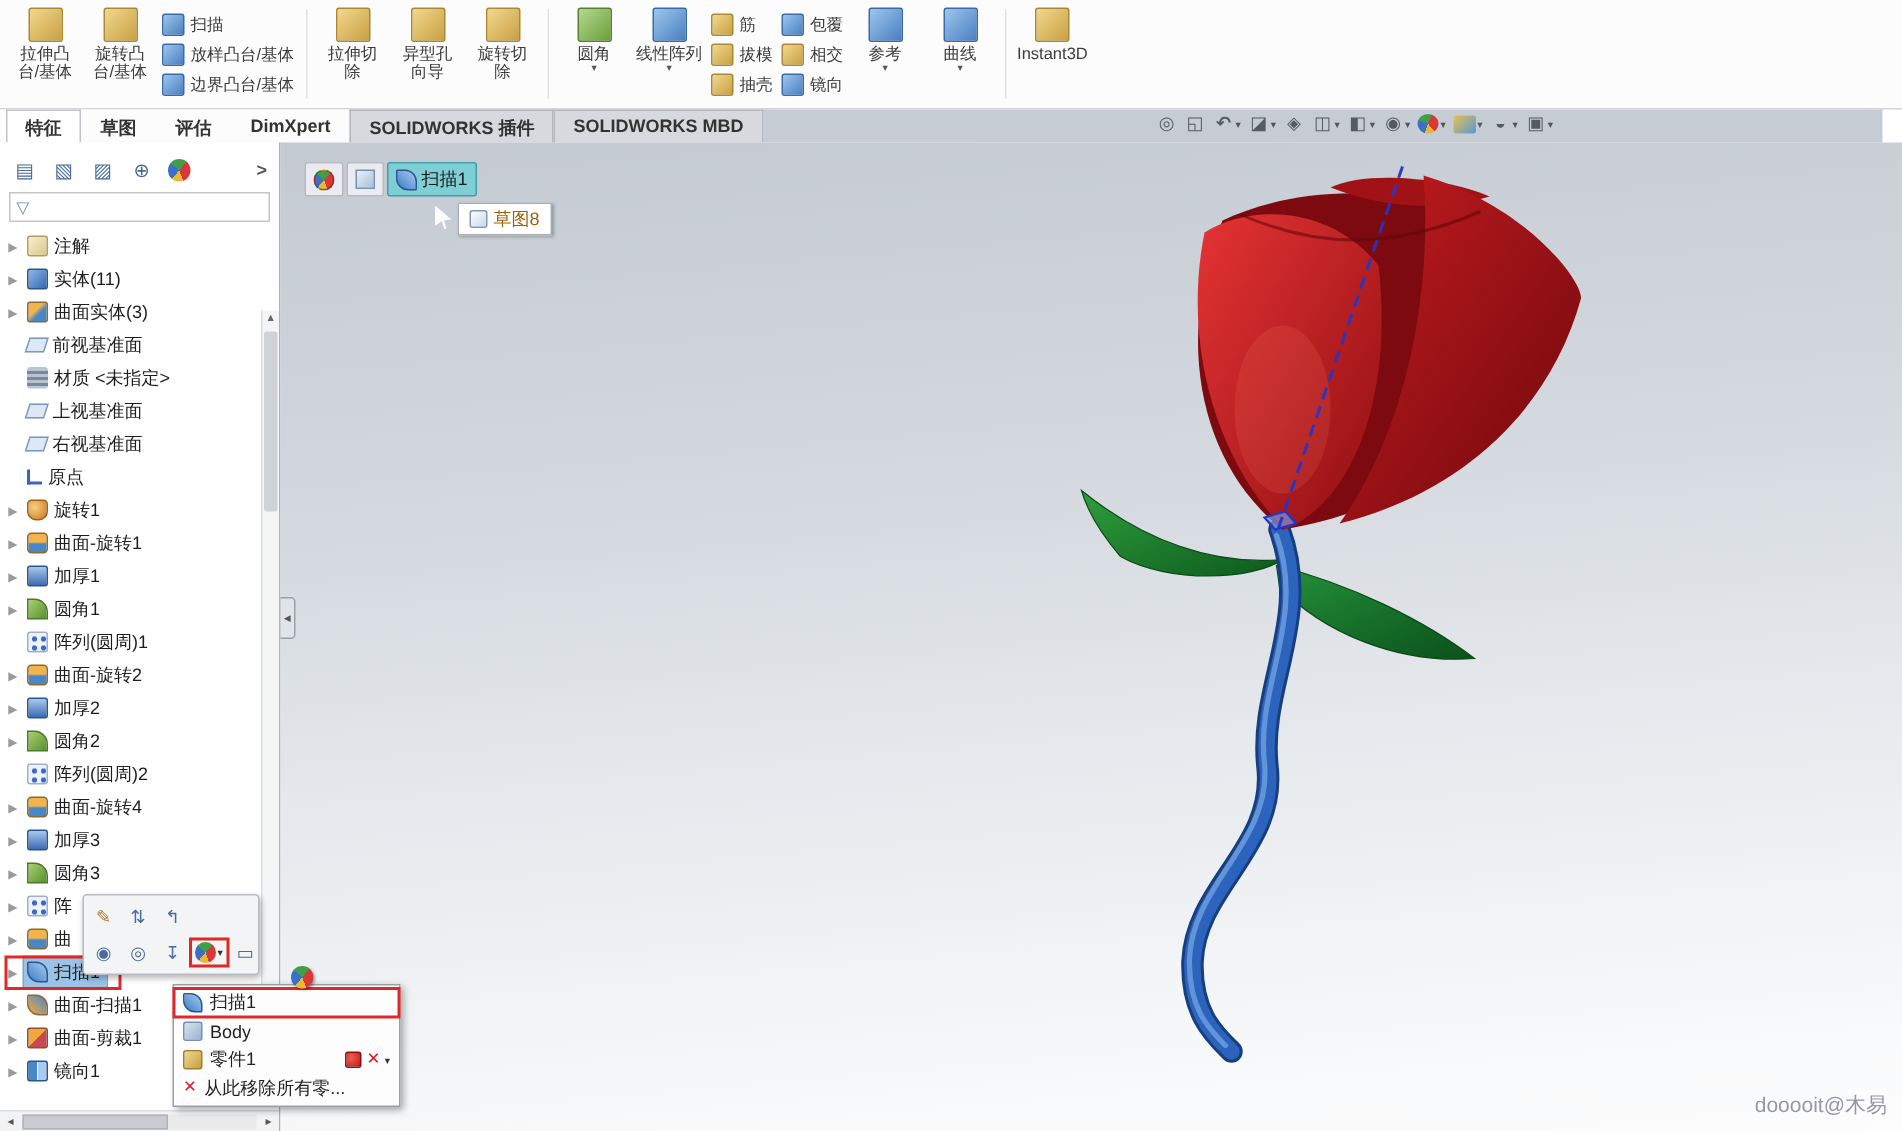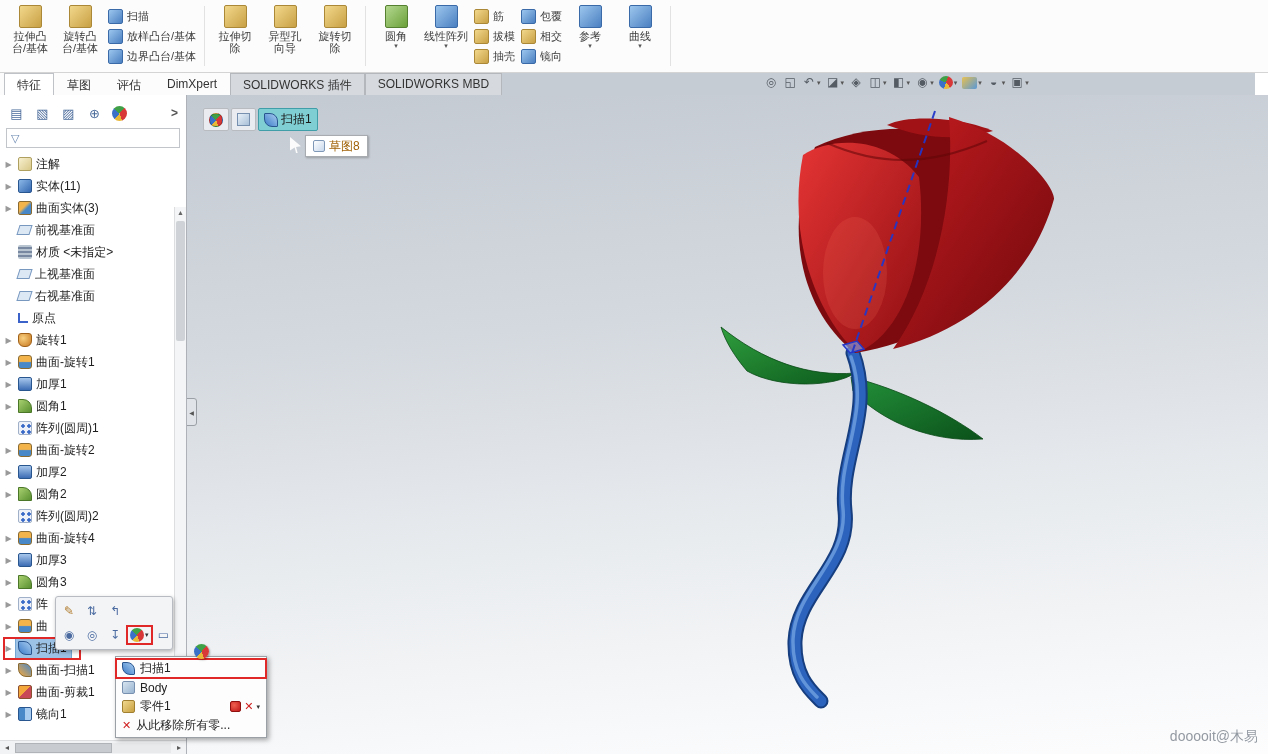--- a/index.html
+++ b/index.html
@@ -19,21 +19,21 @@
   .ricon.blue{background:linear-gradient(135deg,#9cc6ee,#4a7fc0);border-color:#3a6aa8;}
   .ricon.green{background:linear-gradient(135deg,#b4d890,#6aa038);border-color:#558030;}
   .rstack{display:flex;flex-direction:column;gap:1px;padding-top:6px;}
   .rsmall{display:flex;align-items:center;height:19px;font-size:11px;color:#3c3c3c;gap:4px;padding:0 3px;}
   .ricon-s{display:inline-block;width:15px;height:15px;border-radius:2px;box-sizing:border-box;flex:none;
     background:linear-gradient(135deg,#f2d88c,#c8a044);border:1px solid #ab8838;}
   .ricon-s.blue{background:linear-gradient(135deg,#9cc6ee,#4a7fc0);border-color:#3a6aa8;}
   .bdd{font-size:7px;color:#555;line-height:8px;}
 
   
-  #tabstrip{position:absolute;top:73px;left:0;right:13px;height:22px;display:flex;}
+  #tabstrip{position:absolute;top:73px;left:0;right:13px;height:22px;display:flex;font-weight:bold;}
   #tabs{display:flex;background:#fcfcfc;padding-left:4px;}
   .tab{padding:3px 12px 0;font-size:12px;color:#333;height:22px;box-sizing:border-box;border:1px solid transparent;border-bottom:none;white-space:nowrap;}
   .tab[data-state="active"]{background:#fff;border-color:#bfc3c7;}
   .tab[data-state="pressed"]{background:#d6dade;border-color:#b4b8bc;}
   #tabfill{flex:1;background:#c6ccd3;position:relative;}
 
   
   #headsup{position:absolute;left:262px;top:2px;display:flex;align-items:center;gap:5px;}
   .hwrap{display:inline-flex;align-items:center;cursor:default;}
   .hglyph{font-size:12px;color:#555b63;min-width:14px;text-align:center;line-height:15px;}
@@ -234,20 +234,26 @@
         <span class="rlabel">参考</span>
         <span class="bdd">▾</span>
       </div>
       <div class="rbig">
         <span class="ricon blue"></span>
         <span class="rlabel">曲线</span>
         <span class="bdd">▾</span>
       </div>
     </div>
     <div class="rsep"></div>
+    <div class="rgroup">
+      <div class="rbig">
+        <span class="ricon"></span>
+        <span class="rlabel">Instant3D</span>
+      </div>
+    </div>
   </div>
 
   <div id="tabstrip">
     <div id="tabs">
 
         <span class="tab" data-state="active">特征</span>
 
         <span class="tab" data-state="normal">草图</span>
 
         <span class="tab" data-state="normal">评估</span>

